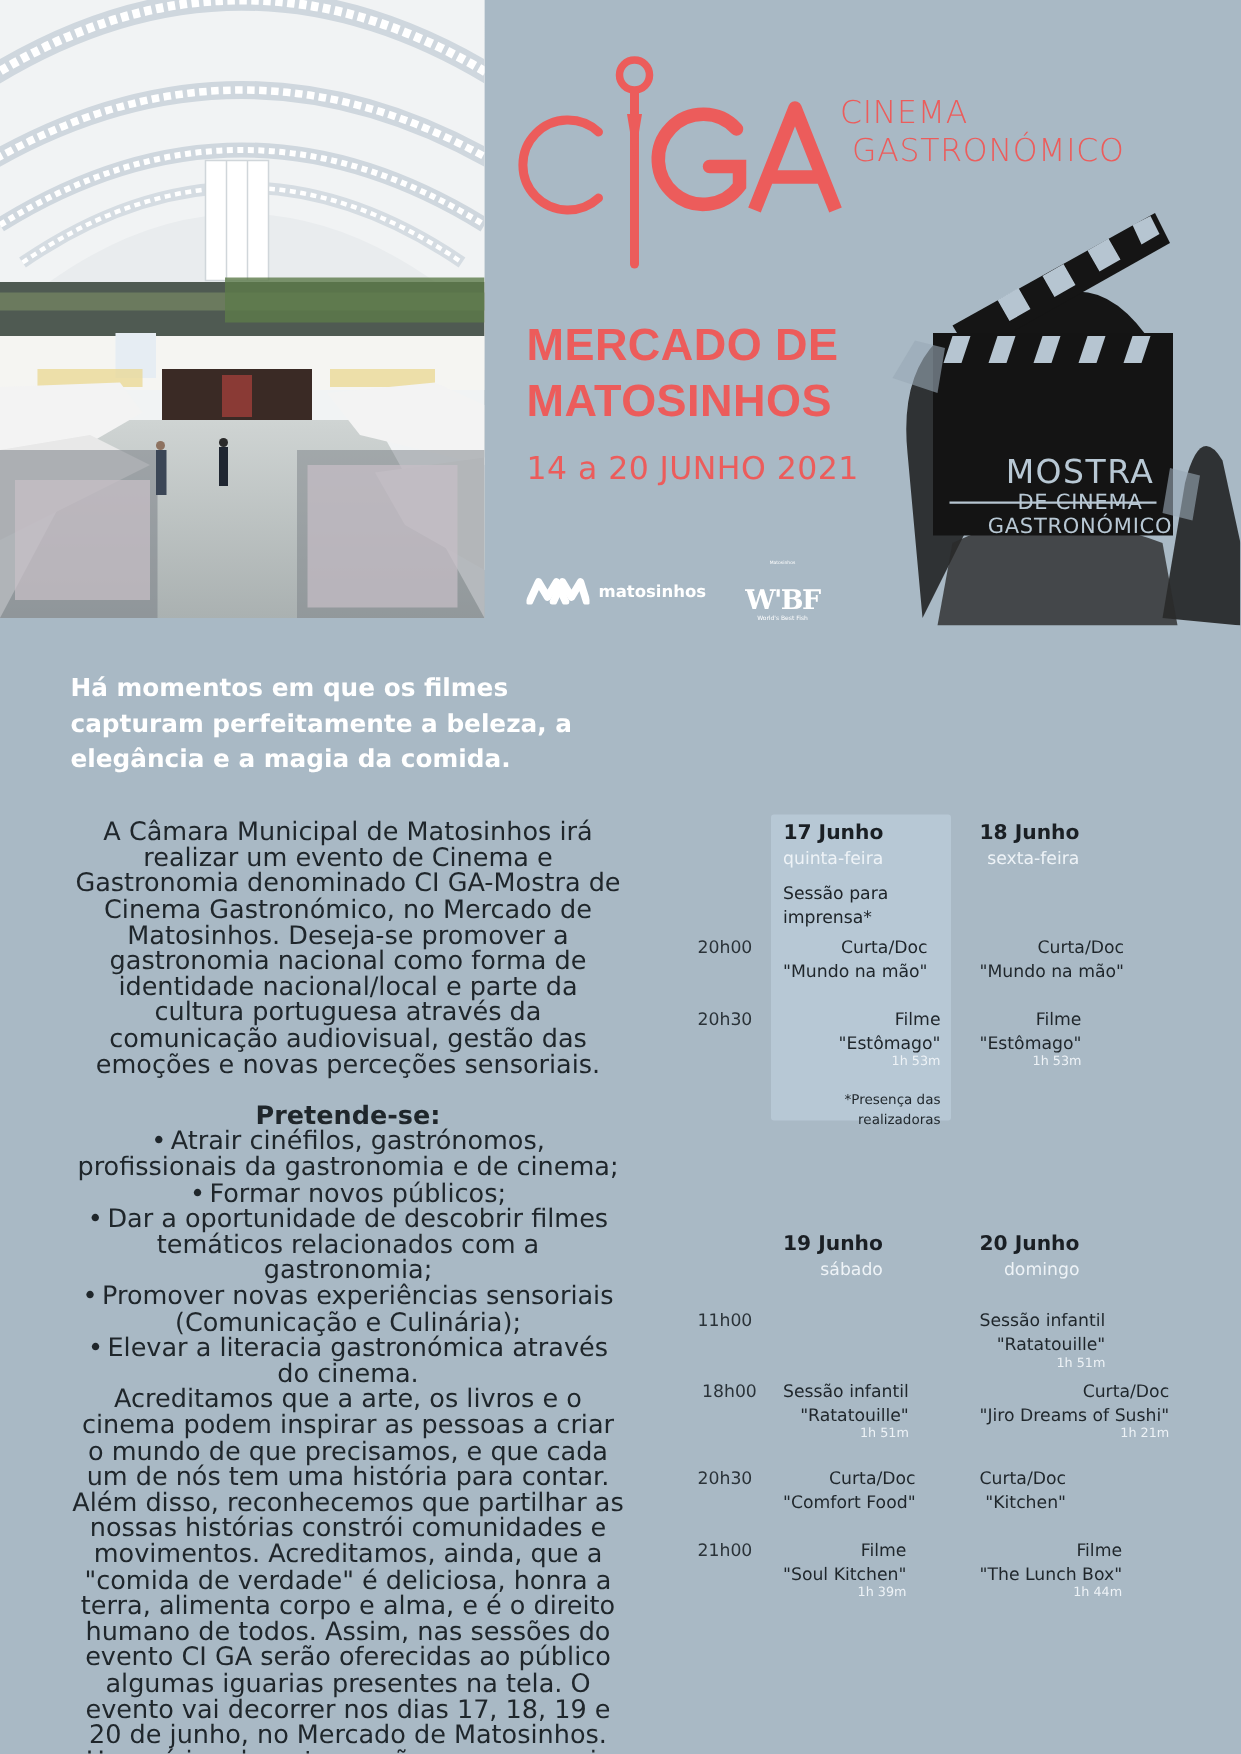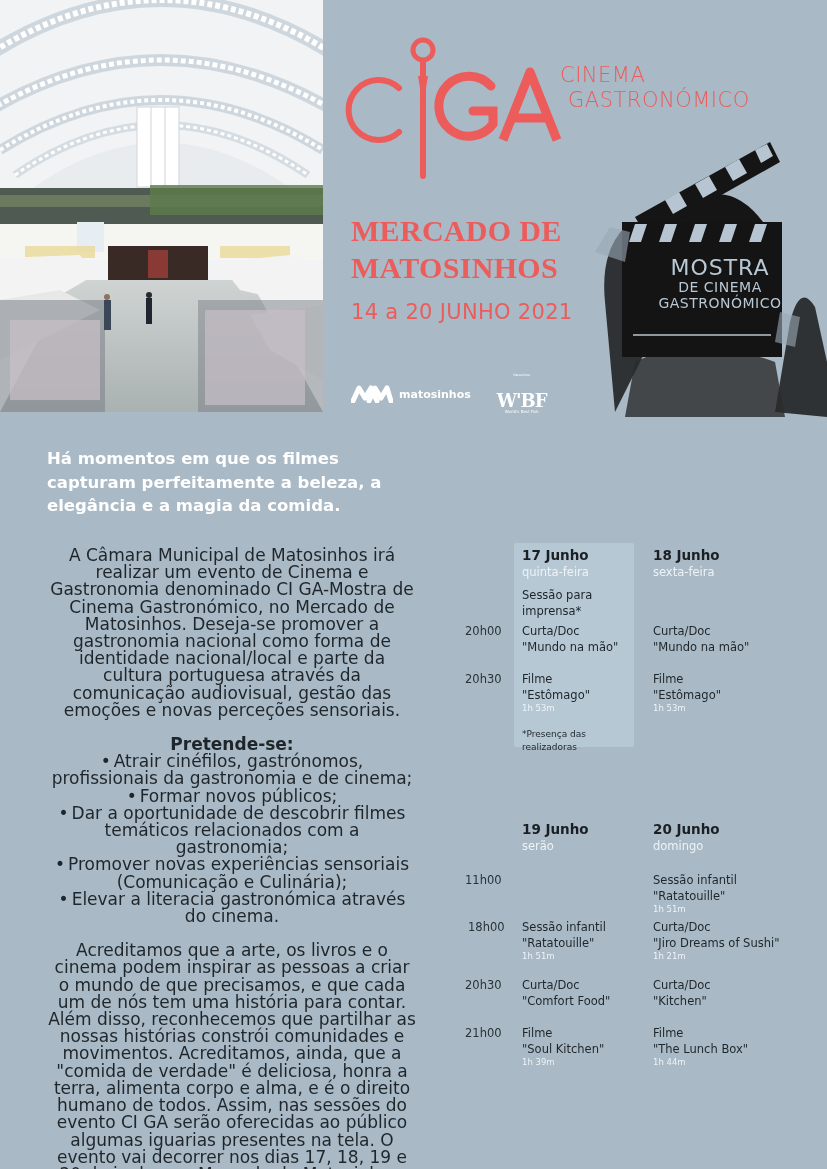--- a/index.html
+++ b/index.html
@@ -19,65 +19,65 @@
   .header-right { position: absolute; left: 323px; top: 0; width: 504px; height: 412px; }
   .ciga-logo { position: absolute; left: 20px; top: 36px; }
   .ciga-sub {
     position: absolute; left: 237px; top: 63px;
     color: #ec5c5b; font-family: "DejaVu Sans", sans-serif; font-weight: 300;
     font-size: 21px; line-height: 25px; letter-spacing: 0.5px;
   }
   .ciga-sub .l2 { padding-left: 8px; }
   .venue {
     position: absolute; left: 28px; top: 212px;
-    color: #ec5c5b; font-family: Liberation Serif, serif; font-weight: bold;
+    color: #ec5c5b; font-family: Liberation Sans, sans-serif; font-weight: bold;
     font-size: 30px; line-height: 37px; letter-spacing: 0.3px;
   }
   .dates {
     position: absolute; left: 28px; top: 300px;
     color: #ec5c5b; font-family: "DejaVu Sans", sans-serif;
     font-size: 21px; letter-spacing: 0.3px;
   }
   .logos { position: absolute; left: 28px; top: 374px; display: flex; align-items: center; }
   .mm-logo { display: flex; align-items: center; color: #fff; font-weight: bold; font-size: 11px; }
   .mm-logo svg { margin-right: 6px; }
   .wbf-logo { margin-left: 26px; color: #fff; text-align: center; line-height: 1; }
   .wbf-logo .top { font-size: 3px; }
   .wbf-logo .mid { font-family: "DejaVu Serif", serif; font-weight: bold; font-size: 18px; letter-spacing: -1px; margin-top: 15px; }
   .wbf-logo .bot { font-size: 4px; }
   .clap { position: absolute; left: 252px; top: 132px; }
   .clap-text {
     position: absolute; left: 322px; top: 256px; width: 150px; text-align: center;
     color: #b8c8d4; line-height: 1.1;
   }
-  .clap-text .m1 { font-size: 22px; letter-spacing: 1px; }
+  .clap-text .m1 { font-size: 22px; letter-spacing: 1px; margin-top: 48px; }
   .clap-text .m2 { font-size: 14px; letter-spacing: 0.5px; }
   .clap-text .m3 { font-size: 14px; letter-spacing: 0.5px; }
 
   .tagline {
     position: absolute; left: 47px; top: 447px; width: 370px;
     color: #ffffff; font-weight: bold; font-size: 16.5px; line-height: 23.5px;
   }
   .left-col {
     position: absolute; left: 47px; top: 547px; width: 370px;
     font-size: 17px; line-height: 17.2px; color: #1f262b; text-align: center;
   }
   .left-col p { margin-bottom: 17px; }
   .left-col .bold { font-weight: bold; }
   .left-col ul { list-style: none; }
   .left-col li::before { content: "\2022"; margin-right: 3px; }
   .hl-box {
     position: absolute; left: 514px; top: 543px; width: 120px; height: 204px;
     background: #b7c8d5; border-radius: 2px;
   }
-  .day-head { position: absolute; }
+  .day-head { position: absolute; text-align: right; }
   .day-head .d { font-weight: bold; font-size: 13.5px; color: #1a1f24; }
   .day-head .w { font-size: 11.5px; color: #eef3f7; margin-top: 2px; }
   .time { position: absolute; left: 465px; font-size: 11.5px; color: #2a3238; }
-  .ev { position: absolute; font-size: 11.5px; line-height: 16px; color: #1f262b; }
+  .ev { position: absolute; font-size: 11.5px; line-height: 16px; color: #1f262b; text-align: right; }
   .ev .dur { font-size: 8.5px; line-height: 11px; color: #eef3f7; }
   .ev .note { font-size: 9px; line-height: 13px; margin-top: 14px; }
   .press { position: absolute; left: 522px; top: 587px; font-size: 11.5px; line-height: 16px; }
 </style>
 </head>
 <body>
 
 <div class="photo">
   <svg width="323" height="412" viewBox="0 0 323 412">
     <defs>
@@ -197,21 +197,21 @@
     <div class="m1">MOSTRA</div>
     <div class="m2">DE CINEMA</div>
     <div class="m3">GASTRONÓMICO</div>
   </div>
 </div>
 
 <div class="tagline">Há momentos em que os filmes capturam perfeitamente a beleza, a elegância e a magia da comida.</div>
 
 <div class="left-col">
   <p>A Câmara Municipal de Matosinhos irá realizar um evento de Cinema e Gastronomia denominado CI GA-Mostra de Cinema Gastronómico, no Mercado de Matosinhos. Deseja-se promover a gastronomia nacional como forma de identidade nacional/local e parte da cultura portuguesa através da comunicação audiovisual, gestão das emoções e novas perceções sensoriais.</p>
-  <div style="margin-bottom:17px;">
+  <div style="margin-bottom:0;">
     <div class="bold">Pretende-se:</div>
     <ul>
       <li>Atrair cinéfilos, gastrónomos, profissionais da gastronomia e de cinema;</li>
       <li>Formar novos públicos;</li>
       <li>Dar a oportunidade de descobrir filmes temáticos relacionados com a gastronomia;</li>
       <li>Promover novas experiências sensoriais (Comunicação e Culinária);</li>
       <li>Elevar a literacia gastronómica através do cinema.</li>
     </ul>
   </div>
   <p>Acreditamos que a arte, os livros e o cinema podem inspirar as pessoas a criar o mundo de que precisamos, e que cada um de nós tem uma história para contar. Além disso, reconhecemos que partilhar as nossas histórias constrói comunidades e movimentos. Acreditamos, ainda, que a "comida de verdade" é deliciosa, honra a terra, alimenta corpo e alma, e é o direito humano de todos. Assim, nas sessões do evento CI GA serão oferecidas ao público algumas iguarias presentes na tela. O evento vai decorrer nos dias 17, 18, 19 e 20 de junho, no Mercado de Matosinhos. Haverá igualmente sessões para os mais novos para também eles tomarem contacto com formas diferentes de comer.</p>
@@ -251,21 +251,21 @@
   <div class="note">*Presença das realizadoras</div>
 </div>
 <div class="ev" style="left:653px;top:671px;">
   <div>Filme</div>
   <div>"Estômago"</div>
   <div class="dur">1h 53m</div>
 </div>
 
 <div class="day-head" style="left:522px;top:821px;">
   <div class="d">19 Junho</div>
-  <div class="w">serão</div>
+  <div class="w">sábado</div>
 </div>
 <div class="day-head" style="left:653px;top:821px;">
   <div class="d">20 Junho</div>
   <div class="w">domingo</div>
 </div>
 
 <div class="time" style="top:873px;">11h00</div>
 <div class="time" style="top:920px;left:468px;">18h00</div>
 <div class="time" style="top:978px;">20h30</div>
 <div class="time" style="top:1026px;">21h00</div>

